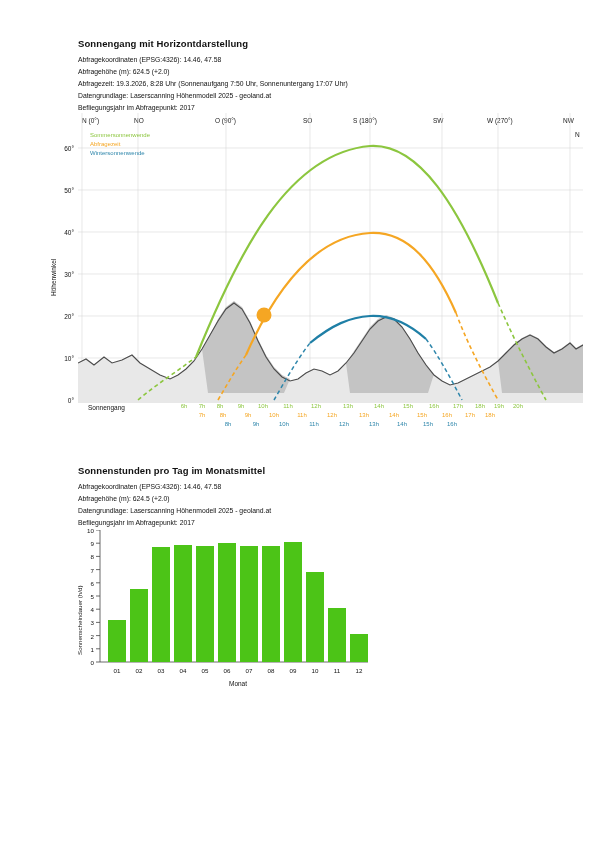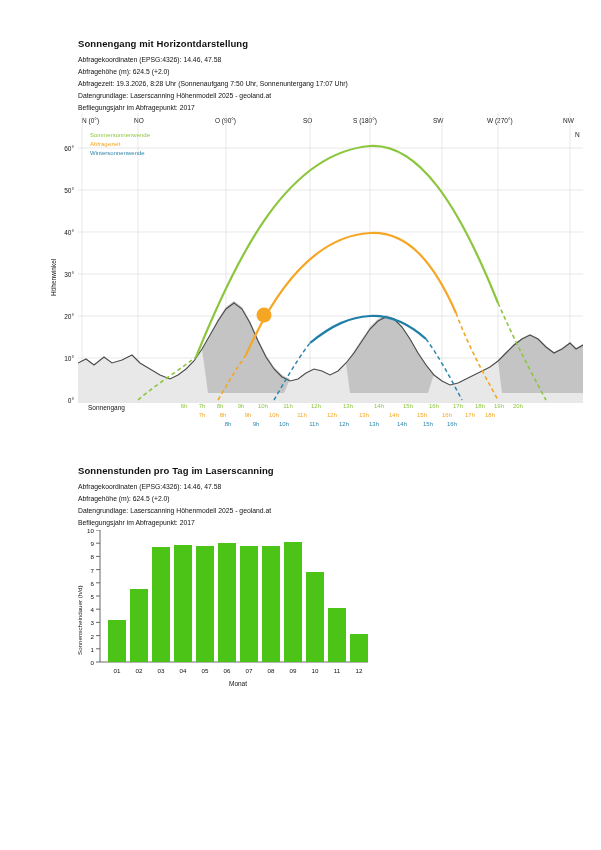--- a/index.html
+++ b/index.html
@@ -209,21 +209,21 @@
       <div class="hourlab" style="left:236px;color:#2e86ab;">11h</div>
       <div class="hourlab" style="left:266px;color:#2e86ab;">12h</div>
       <div class="hourlab" style="left:296px;color:#2e86ab;">13h</div>
       <div class="hourlab" style="left:324px;color:#2e86ab;">14h</div>
       <div class="hourlab" style="left:350px;color:#2e86ab;">15h</div>
       <div class="hourlab" style="left:374px;color:#2e86ab;">16h</div>
     </div>
   </div>
 
   <div class="sec2">
-    <div class="title" style="left:78px;top:10px;">Sonnenstunden pro Tag im Laserscanning</div>
+    <div class="title" style="left:78px;top:10px;">Sonnenstunden pro Tag im Monatsmittel</div>
     <div class="meta" style="left:78px;top:28px;">Abfragekoordinaten (EPSG:4326): 14.46, 47.58</div>
     <div class="meta" style="left:78px;top:40px;">Abfragehöhe (m): 624.5 (+2.0)</div>
     <div class="meta" style="left:78px;top:52px;">Datengrundlage: Laserscanning Höhenmodell 2025 - geoland.at</div>
     <div class="meta" style="left:78px;top:64px;">Befliegungsjahr im Abfragepunkt: 2017</div>
   </div>
 
   <div class="barwrap">
 
     <svg style="position:absolute;left:0;top:0;" width="300" height="145">
       <line x1="22" y1="0" x2="22" y2="132" stroke="#444" stroke-width="0.8"></line>

